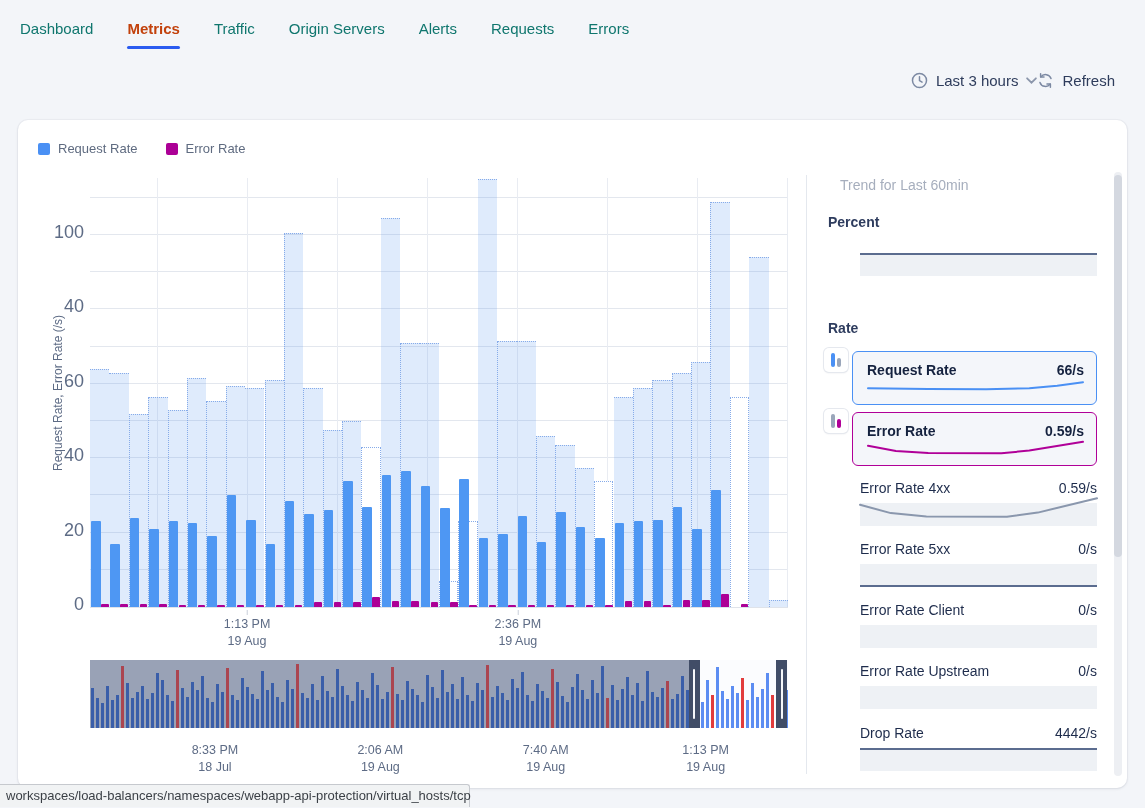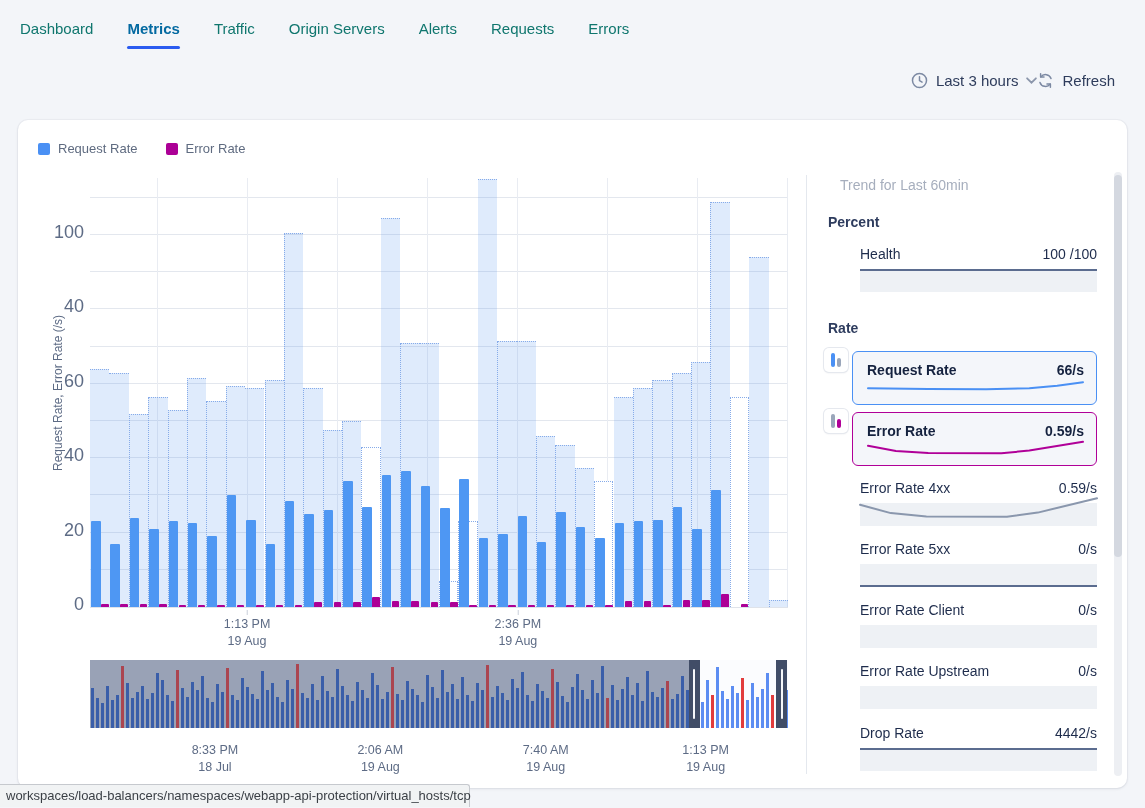--- a/index.html
+++ b/index.html
@@ -2,21 +2,21 @@
 <html><head>
 <meta charset="utf-8">
 <style>
   * { margin:0; padding:0; box-sizing:border-box; }
   html,body { width:1145px; height:808px; overflow:hidden; }
   body { background:#f3f5f9; font-family:"Liberation Sans", sans-serif; color:#3e4a63; position:relative; }
 
   
   .nav { position:absolute; left:20px; top:20px; display:flex; gap:34px; }
   .nav-tab { font-size:15px; color:#0f766e; padding-bottom:12px; cursor:pointer; position:relative; }
-  .nav-tab.active { color:#0369a1; font-weight:bold; }
+  .nav-tab.active { color:#c2410c; font-weight:bold; }
   .nav-tab.active::after { content:""; position:absolute; left:0; right:0; bottom:0; height:3px; background:#2a5bf0; border-radius:2px; }
 
   
   .toolbar { position:absolute; right:30px; top:72px; display:flex; align-items:center; }
   .tb-item { display:flex; align-items:center; gap:8px; font-size:15px; color:#2e3c5c; cursor:pointer; }
   .tb-item svg { display:block; }
 
   
   .card { position:absolute; left:18px; top:120px; width:1109px; height:668px; background:#fff;
           border-radius:10px; box-shadow:0 1px 3px rgba(30,40,70,0.10), 0 0 0 1px rgba(30,40,70,0.03); }
@@ -426,24 +426,20 @@
         <div>1:13 PM</div>
         <div>19 Aug</div>
       </div>
     </div>
 
   <div class="divider"></div>
   <div class="sb-title">Trend for Last 60min</div>
   <div id="sidebar">
       <div class="sb-header" style="top: 94px;">Percent</div>
       <div class="sb-row" style="top: 126px;">
-        <div class="sb-row-top">
-          <span>Health</span>
-          <span>100 /100</span>
-        </div>
         <div class="sb-area top-line"></div>
       </div>
       <div class="sb-header" style="top: 200px;">Rate</div>
       <div class="sb-card" style="top: 231px; border: 1.5px solid rgb(74, 144, 244);">
         <div class="card-top">
           <span>Request Rate</span>
           <span>66/s</span>
         </div>
         <svg width="215" height="16" viewBox="0 0 215 16" style="left: 15px; top: 28px;">
           <polyline points="0.0,8.3 60.2,9.1 118.3,9.3 161.3,8.3 189.2,5.8 215.0,2.2" fill="none" stroke="#4a90f4" stroke-width="2" stroke-linecap="round" stroke-linejoin="round"></polyline>

